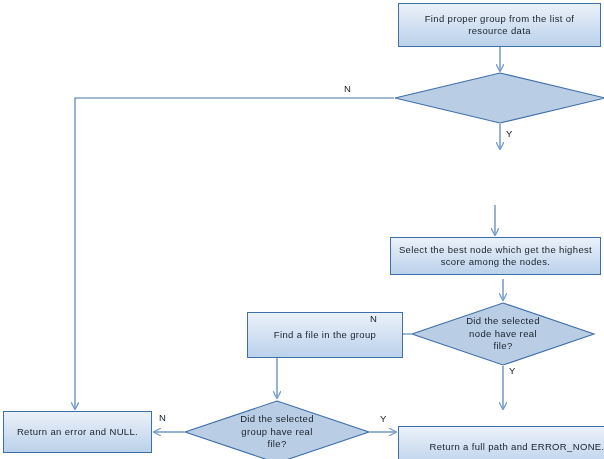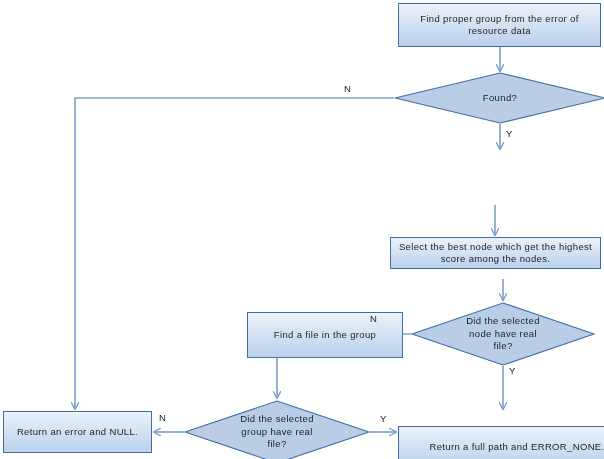--- a/index.html
+++ b/index.html
@@ -106,47 +106,46 @@
 
       <path d="M 277 358 L 277 398" marker-end="url(#arrow)"></path>
 
       <path d="M 370 432 L 396 432" marker-end="url(#arrow)"></path>
 
       <path d="M 184 432 L 154 432" marker-end="url(#arrow)"></path>
     </g>
   </svg>
 
   <div class="node proc" style="left:398px; top:3px; width:203px; height:44px;">
-    <span class="txt">Find proper group from the error of
+    <span class="txt">Find proper group from the list of
 resource data</span>
   </div>
 
 
-  <div class="node proc" style="left:390px; top:237px; width:211px; height:32px;justify-content:flex-end;">
+  <div class="node proc" style="left:390px; top:237px; width:211px; height:38px;justify-content:flex-end;">
     <span class="txt">Select the best node which get the highest
 score among the nodes.</span>
   </div>
 
   <div class="node proc" style="left:200px; top:312px; width:156px; height:46px;margin-left:47px;">
     <span class="txt">Find a file in the group</span>
   </div>
 
   <div class="node proc" style="left:3px; top:411px; width:149px; height:42px;">
     <span class="txt">Return an error and NULL.</span>
   </div>
 
   <div class="node proc" style="left:398px; top:426px; width:238px; height:42px;">
     <span class="txt">Return a full path and ERROR_NONE.</span>
   </div>
 
   <div class="node diamond" style="left:394px; top:72px; width:212px; height:52px;">
     <svg width="212" height="52" viewBox="0 0 212 52">
       <polygon points="106,1 211,26 106,51 1,26" fill="#b9cde5" stroke="#3f6FA8" stroke-width="1.1"></polygon>
     </svg>
-    <span class="txt">Found?</span>
   </div>
 
   <div class="node diamond" style="left:411px; top:302px; width:184px; height:64px;">
     <svg width="184" height="64" viewBox="0 0 184 64">
       <polygon points="92,1 183,32 92,63 1,32" fill="#b9cde5" stroke="#3f6FA8" stroke-width="1.1"></polygon>
     </svg>
     <span class="txt">Did the selected
 node have real
 file?</span>
   </div>

